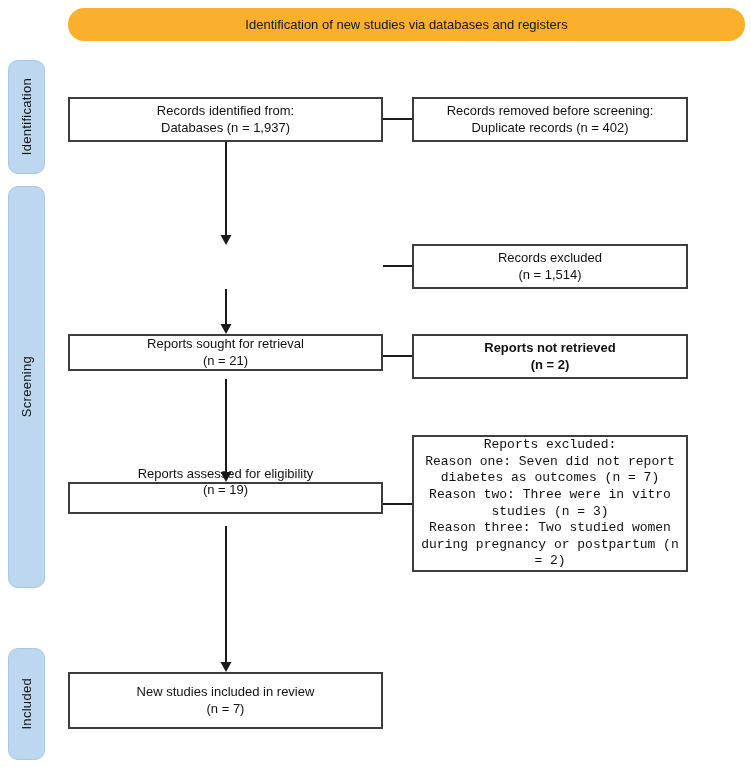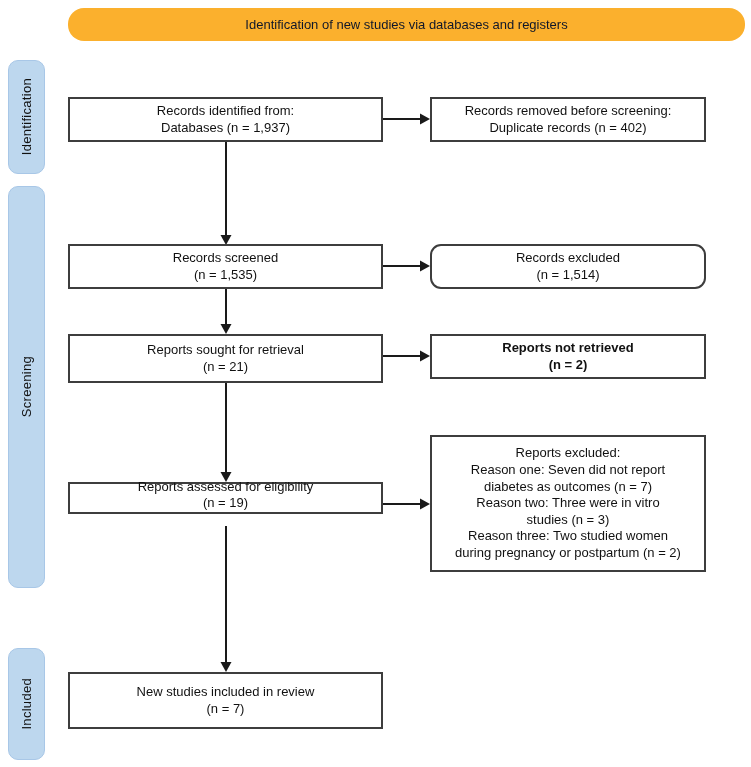--- a/index.html
+++ b/index.html
@@ -58,25 +58,25 @@
     box-sizing: border-box;
     border: 2px solid var(--box-border, #3D3D3D);
     background: #ffffff;
     display: flex;
     align-items: center;
     justify-content: center;
     text-align: center;
     font-size: 13px;
     line-height: 1.28;
     color: #111111;
-    padding: 0 6px;
+    padding: 13px 6px;
   }
   .box span { white-space: pre-line; }
   .col-left  { left: 68px;  width: 315px; }
-  .col-right { left: 430px; width: 276px; }
+  .col-right { left: 412px; width: 276px; }
 
   .arrows {
     position: absolute;
     left: 0;
     top: 0;
     pointer-events: none;
   }
   .arrows line {
     stroke: var(--arrow-color, #1A1A1A);
     stroke-width: 2;
@@ -141,43 +141,39 @@
 
   <div class="box col-left" style="top:97px;height:45px;">
     <span>Records identified from:
 Databases (n = 1,937)</span>
   </div>
   <div class="box col-right" style="top:97px;height:45px;">
     <span>Records removed before screening:
 Duplicate records (n = 402)</span>
   </div>
 
-  <div class="box col-left" style="top:244px;height:45px;">
-    <span>Records screened
-(n = 1,535)</span>
-  </div>
-  <div class="box col-right" style="top:244px;height:45px;border-radius:11px;">
+  <div class="box col-right" style="top:244px;height:45px;">
     <span>Records excluded
 (n = 1,514)</span>
   </div>
 
-  <div class="box col-left" style="top:334px;height:49px;">
+  <div class="box col-left" style="top:334px;height:37px;">
     <span>Reports sought for retrieval
 (n = 21)</span>
   </div>
   <div class="box col-right" style="top:334px;height:45px;font-weight:bold;">
     <span>Reports not retrieved
 (n = 2)</span>
   </div>
 
   <div class="box col-left" style="top:482px;height:32px;align-items:flex-end;">
     <span>Reports assessed for eligibility
 (n = 19)</span>
   </div>
-  <div class="box col-right" style="top:435px;height:137px;">
+  <div class="box col-right" style="top:435px;height:137px;font-family:Liberation Mono, monospace;">
     <span>Reports excluded:
 Reason one: Seven did not report
 diabetes as outcomes (n = 7)
 Reason two: Three were in vitro
 studies (n = 3)
 Reason three: Two studied women
 during pregnancy or postpartum (n = 2)</span>
   </div>
 
   <div class="box col-left" style="top:672px;height:57px;">

